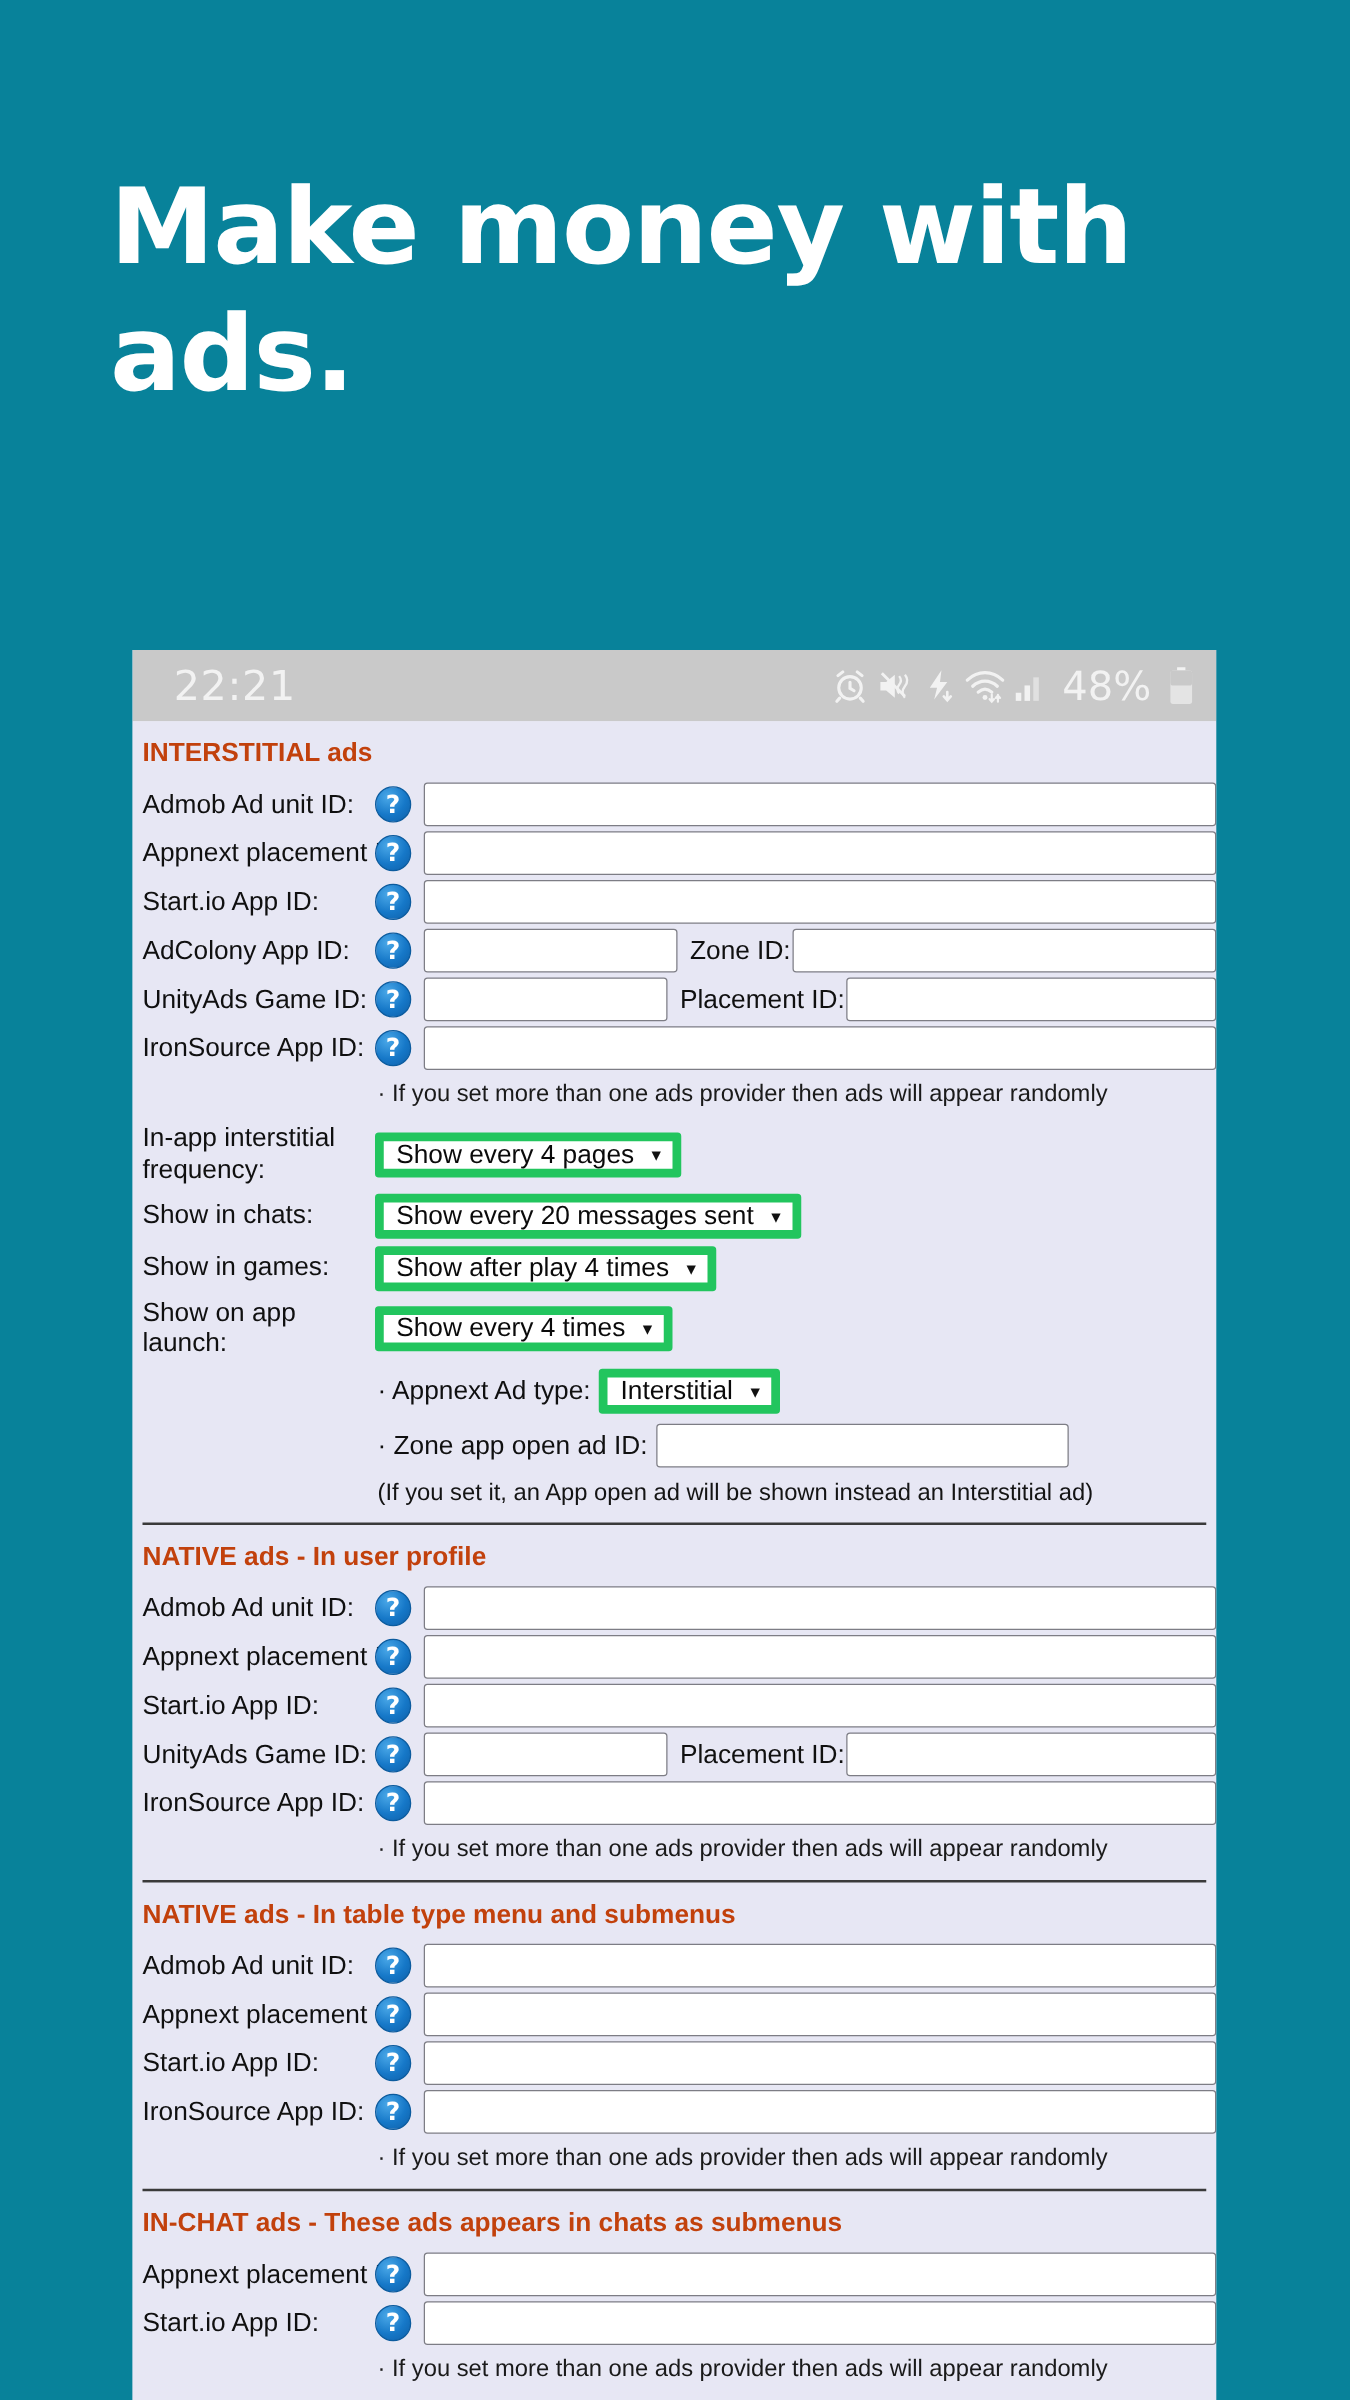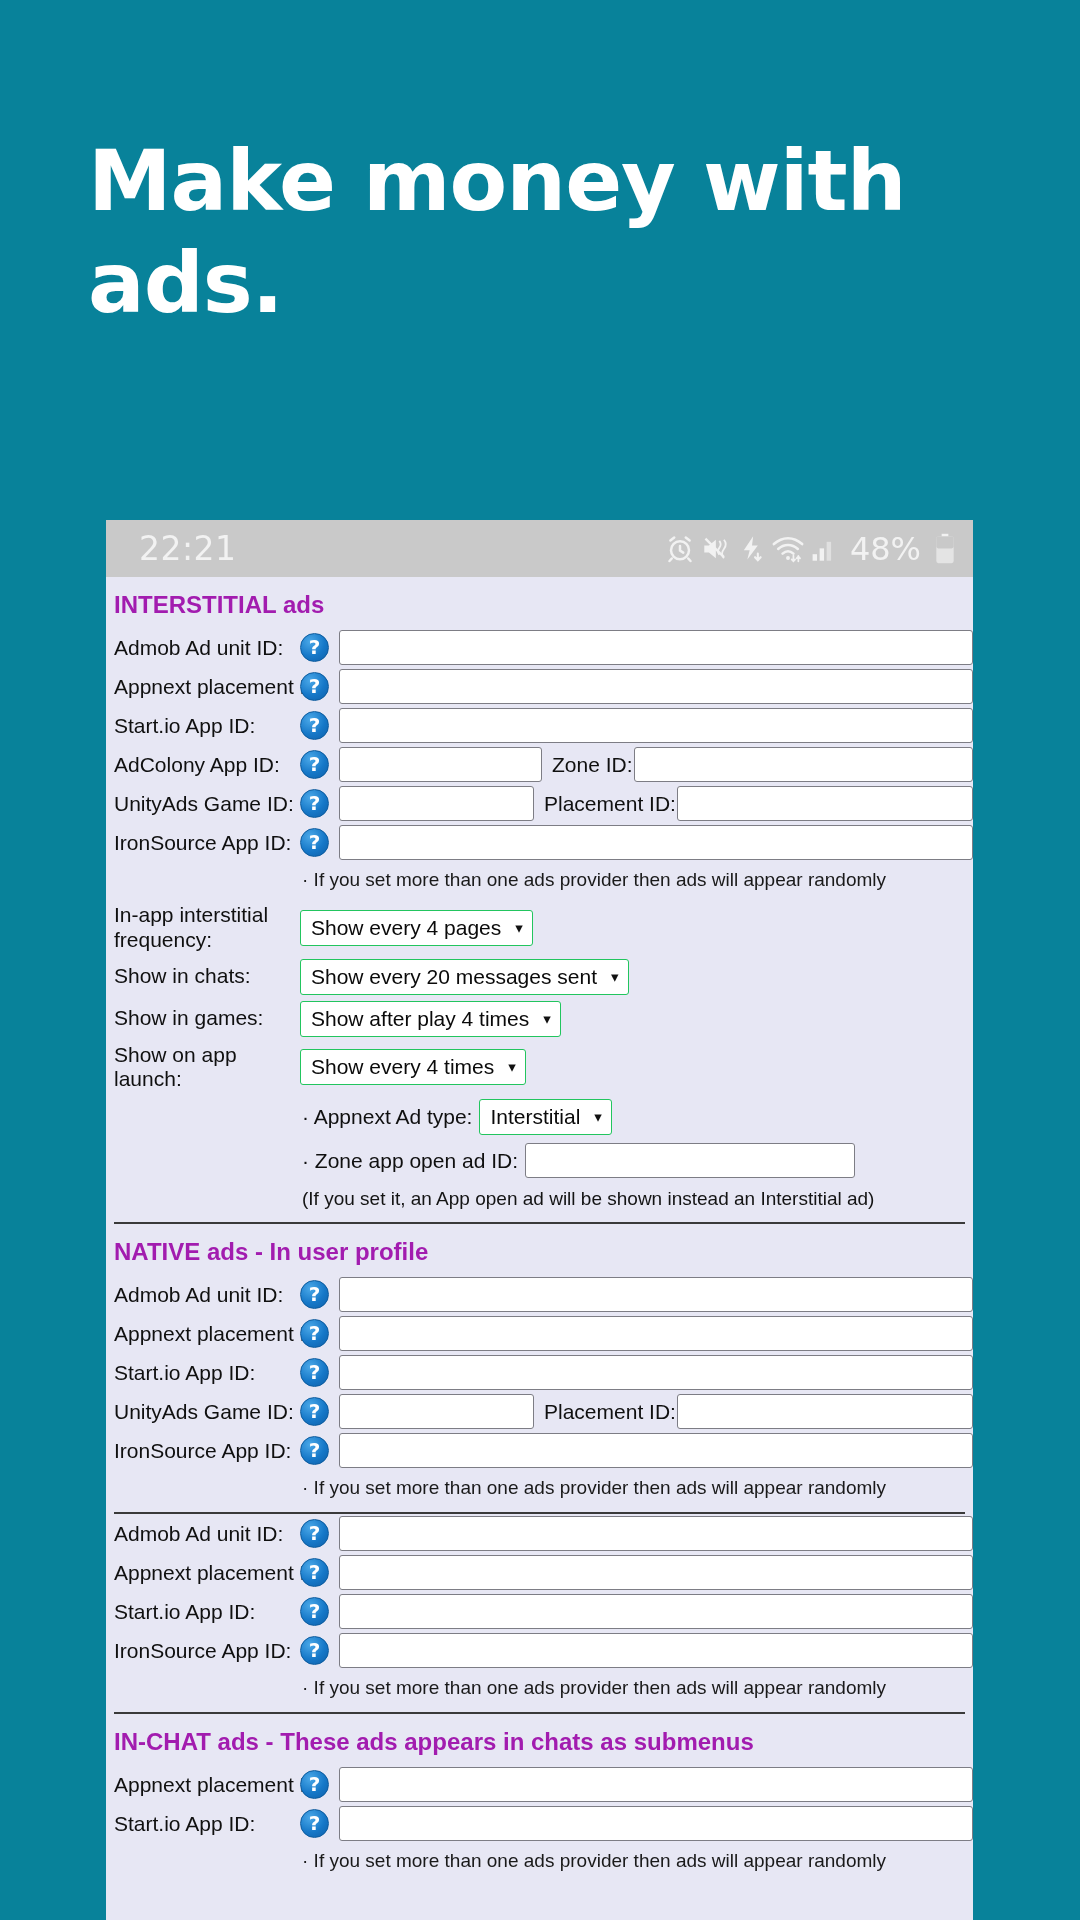--- a/index.html
+++ b/index.html
@@ -75,23 +75,23 @@
   
   .content {
     background: #e7e7f4;
     height: 1343px;
     padding: 0;
   }
 
   .section { padding: 0 0 0 0; }
 
   .section-title {
-    font-size: 24px;
+    font-size: 21px;
     font-weight: bold;
-    color: #a21caf;
+    color: #c2410c;
     padding: 14px 0 9px 8px;
   }
 
   .divider {
     height: 2px;
     background: #3a3a3a;
     margin: 4px 8px 0 8px;
   }
 
   
@@ -157,21 +157,21 @@
   }
   .drow .dlbl {
     font-size: 21px;
     color: #101010;
     width: 186px;
     line-height: 1.18;
   }
   .sel {
     height: 36px;
     background: #ffffff;
-    border: 1px solid #22c55e;
+    border: 7px solid #22c55e;
     border-radius: 3px;
     display: inline-flex;
     align-items: center;
     padding: 0 9px 0 10px;
     font-size: 21px;
     color: #0a0a0a;
     gap: 10px;
     white-space: nowrap;
   }
   .sel .chev {
@@ -385,20 +385,21 @@
         <span class="lbl w1">IronSource App ID:</span>
         <span class="qicon">?</span>
         <span class="tf"></span>
       </div>
 
       <div class="note">· If you set more than one ads provider then ads will appear randomly</div>
       <div class="divider"></div>
     </div>
 
     <div class="section">
+      <div class="section-title">NATIVE ads - In table type menu and submenus</div>
 
       <div class="row">
         <span class="lbl w1">Admob Ad unit ID:</span>
         <span class="qicon">?</span>
         <span class="tf"></span>
       </div>
       <div class="row">
         <span class="lbl w1">Appnext placement ID:</span>
         <span class="qicon">?</span>
         <span class="tf"></span>

